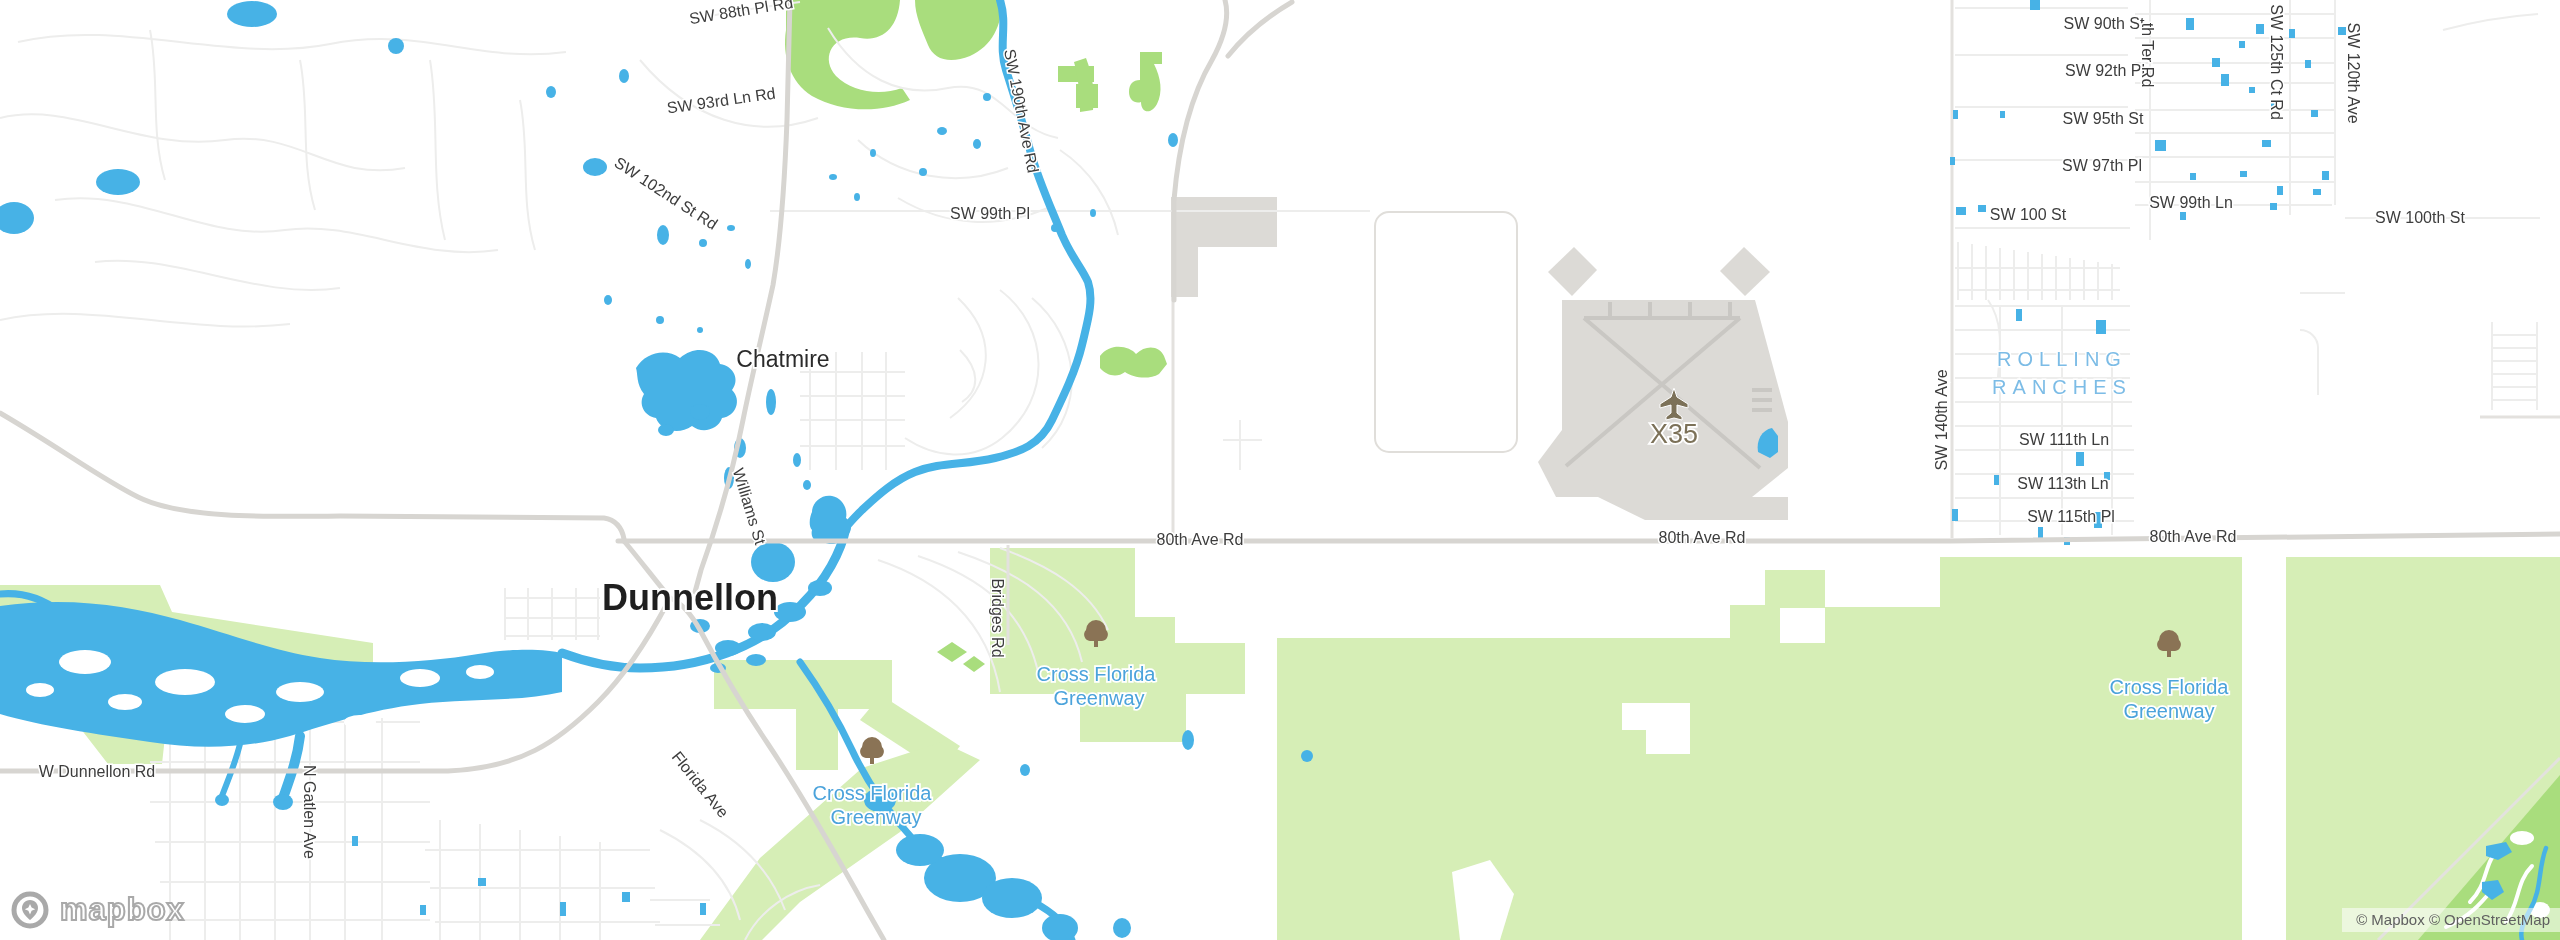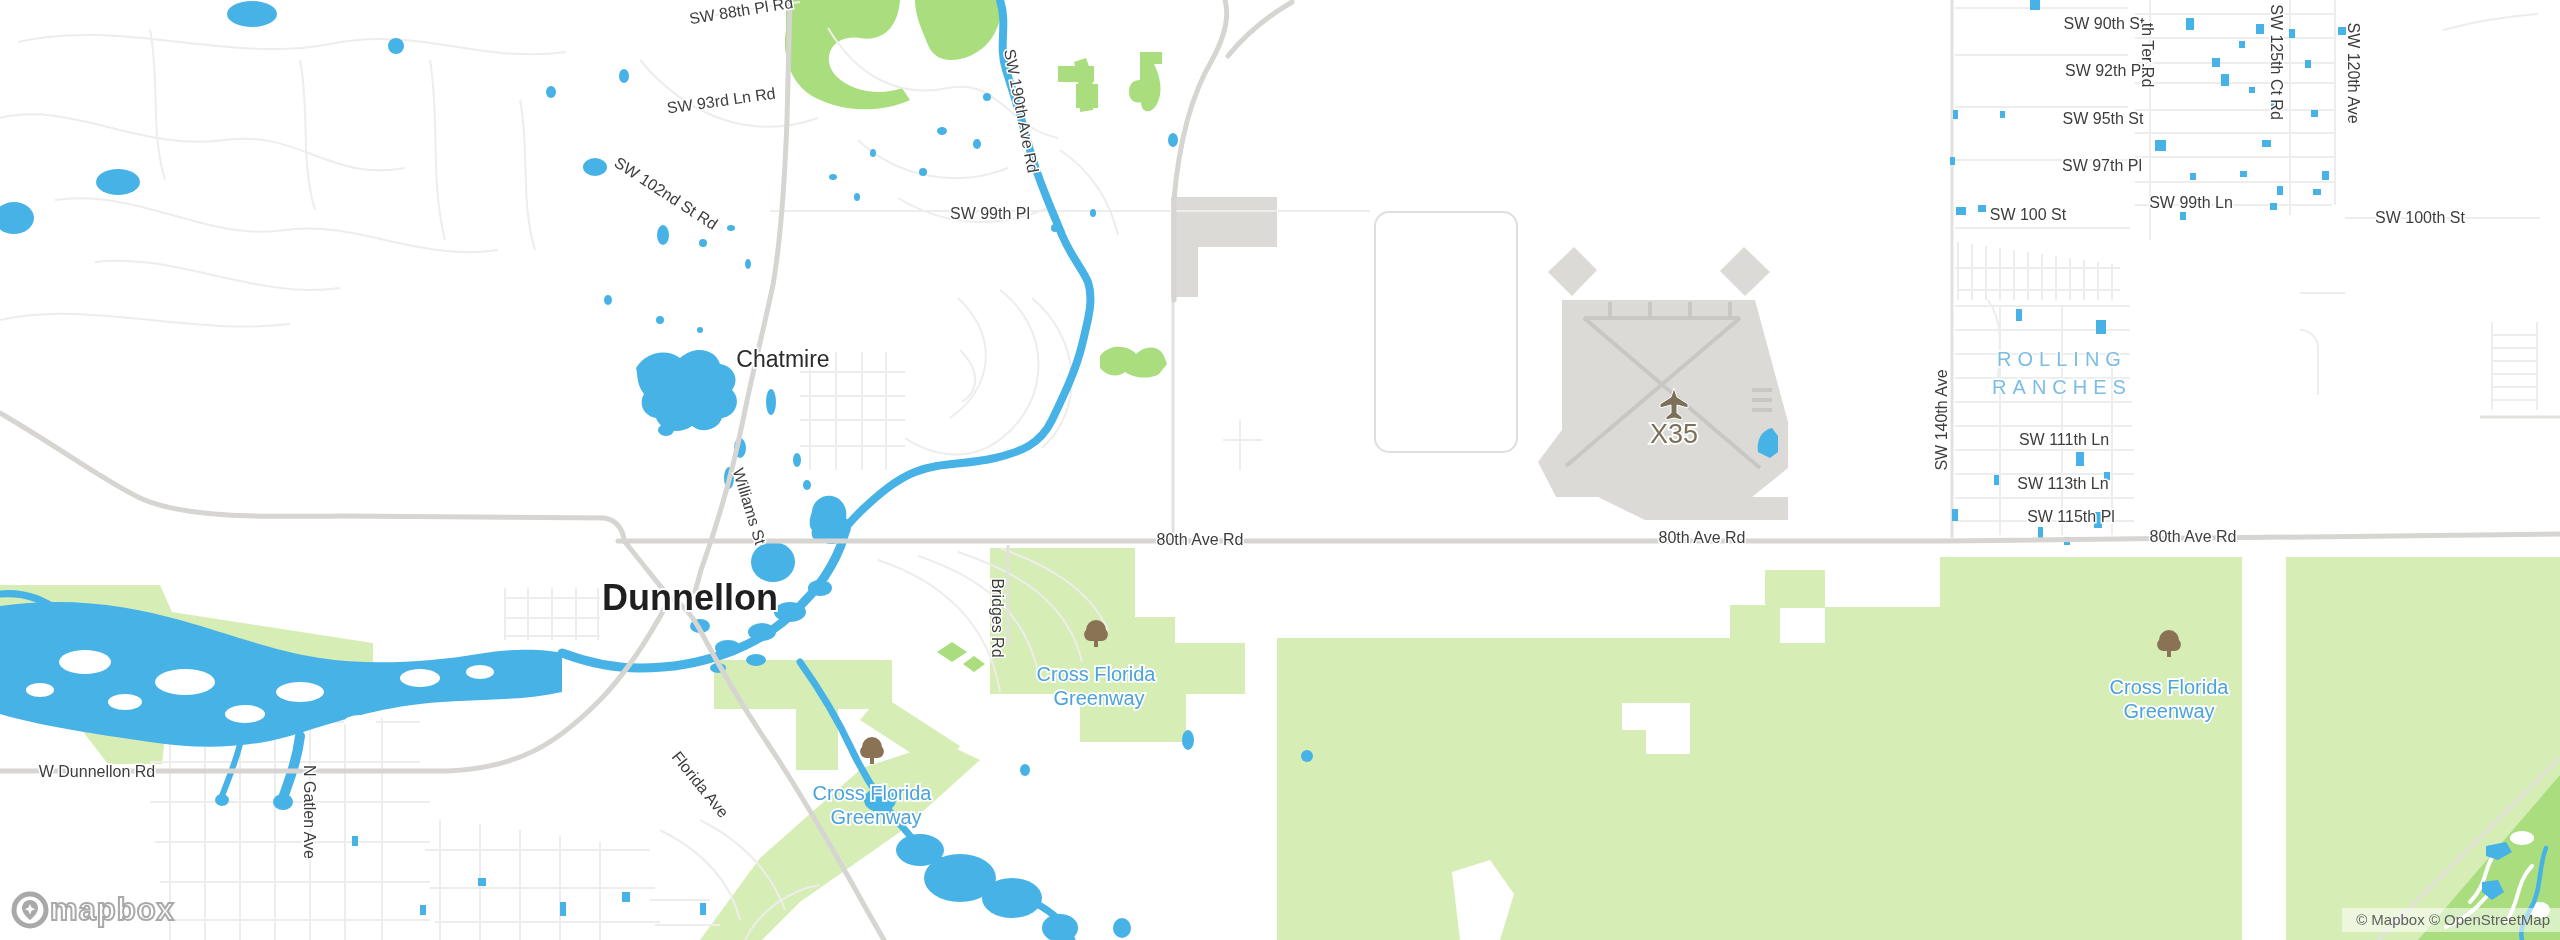--- a/index.html
+++ b/index.html
@@ -26,21 +26,21 @@
   .riv{stroke:var(--water);fill:none;stroke-linecap:round;}
   .green{fill:var(--green);}
   .golf{fill:var(--golf);}
   .wat{fill:var(--water);}
   .whitecut{fill:#ffffff;}
   .bld{fill:var(--building);}
   .runway{stroke:var(--runway);stroke-width:4;fill:none;}
   .trail{stroke:#fff;stroke-width:4;fill:none;stroke-linecap:round;}
   #attribution{position:absolute;right:0;bottom:8px;background:rgba(255,255,255,.55);
     color:var(--attribution_text);font-size:15px;padding:3px 10px 4px 14px;}
-  #logo{position:absolute;left:10px;bottom:10px;display:flex;align-items:center;gap:0;}
+  #logo{position:absolute;left:10px;bottom:10px;display:flex;align-items:center;gap:10px;}
   #logo .word{font-size:31px;font-weight:bold;color:#fff;letter-spacing:1px;
     -webkit-text-stroke:2px var(--logo_gray);text-stroke:2px var(--logo_gray);}
 </style>
 </head>
 <body>
 
 <div id="map">
 <svg width="2560" height="940" viewBox="0 0 2560 940" xmlns="http://www.w3.org/2000/svg">
   <defs>
     <g id="tree">

